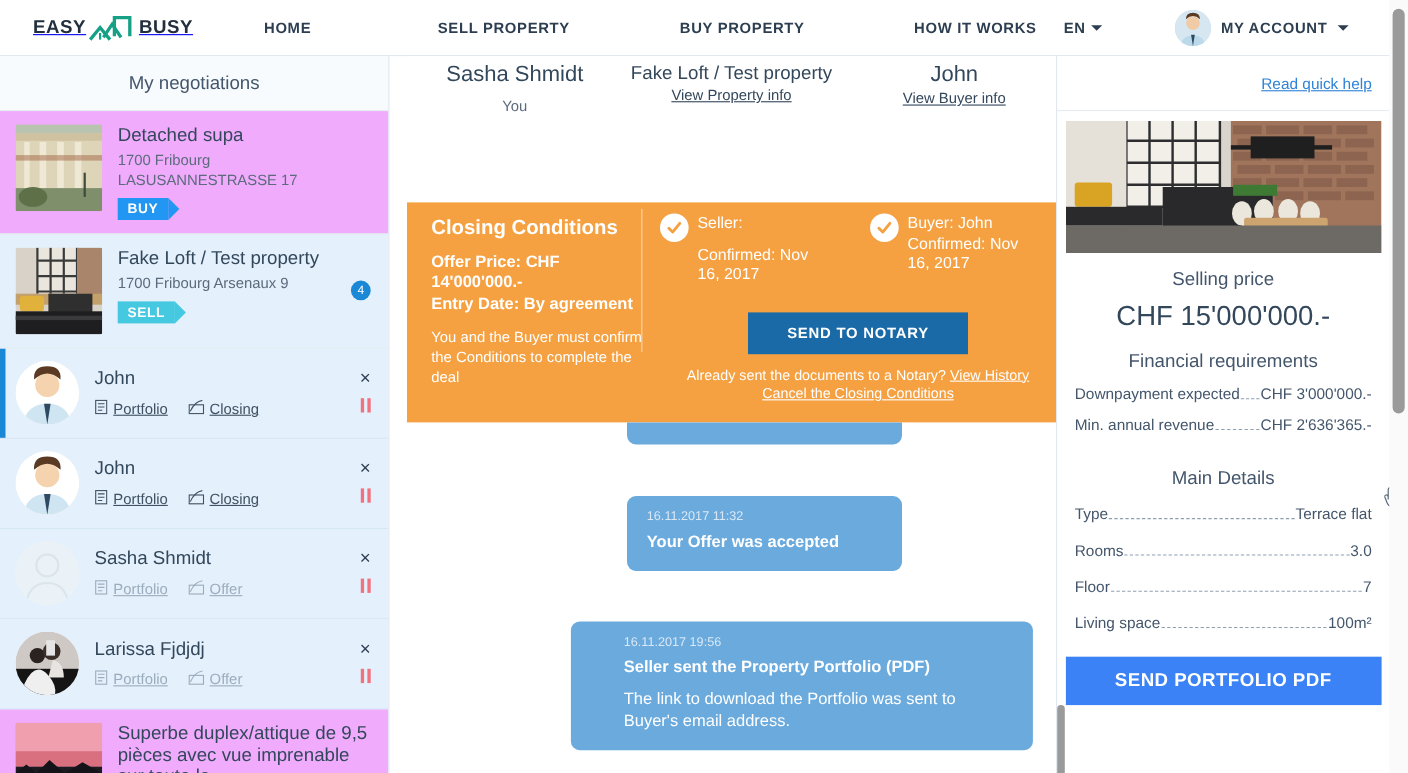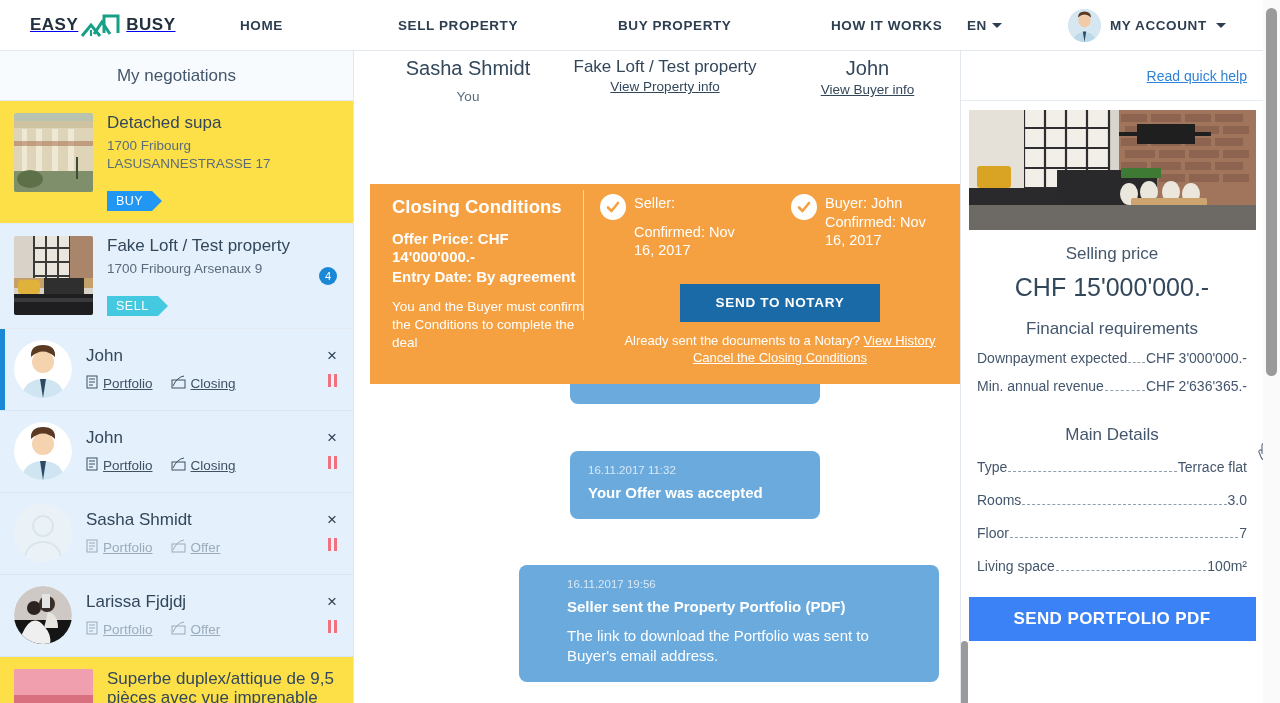--- a/index.html
+++ b/index.html
@@ -42,30 +42,30 @@
   .sidebar {
     position: absolute; top: 51px; left: 0; width: 354px; height: 652px;
     background: #f5fafd; border-right: 1px solid #e1e7ed; overflow: hidden;
   }
   .sidebar-title {
     height: 50px; display: flex; align-items: center; justify-content: center;
     font-size: 17px; color: #44566c; border-bottom: 1px solid #e4ebf1; background: #f7fbfe;
   }
   .prop-item {
     display: flex; padding: 12px 14px 12px 14px; gap: 14px; position: relative;
-    border-bottom: 1px solid #e4ebf1; background: #fde047;
+    border-bottom: 1px solid #e4ebf1; background: #f0abfc;
   }
   .prop-item.active { background: #e4f0fb; }
   .prop-thumb { width: 79px; height: 79px; flex: none; border-radius: 2px; overflow: hidden; }
   .prop-body { flex: 1; min-width: 0; }
   .prop-title { font-size: 17px; color: #33475b; line-height: 1.15; margin-bottom: 4px; }
   .prop-addr { font-size: 13.5px; color: #5b6b7c; line-height: 1.35; }
   .tag {
-    display: inline-flex; align-items: center; margin-top: 18px; height: 20px;
-    padding: 0 9px; font-size: 12.5px; font-weight: normal; color: #fff; letter-spacing: .5px;
+    display: inline-flex; align-items: center; margin-top: 7px; height: 20px;
+    padding: 0 9px; font-size: 12.5px; font-weight: bold; color: #fff; letter-spacing: .5px;
     position: relative;
   }
   .tag::after {
     content: ""; position: absolute; left: 100%; top: 0;
     border-top: 10px solid transparent; border-bottom: 10px solid transparent;
   }
   .tag-buy { background: #2196f3; }
   .tag-buy::after { border-left: 10px solid #2196f3; }
   .tag-sell { background: #45c9e0; }
   .tag-sell::after { border-left: 10px solid #45c9e0; }

